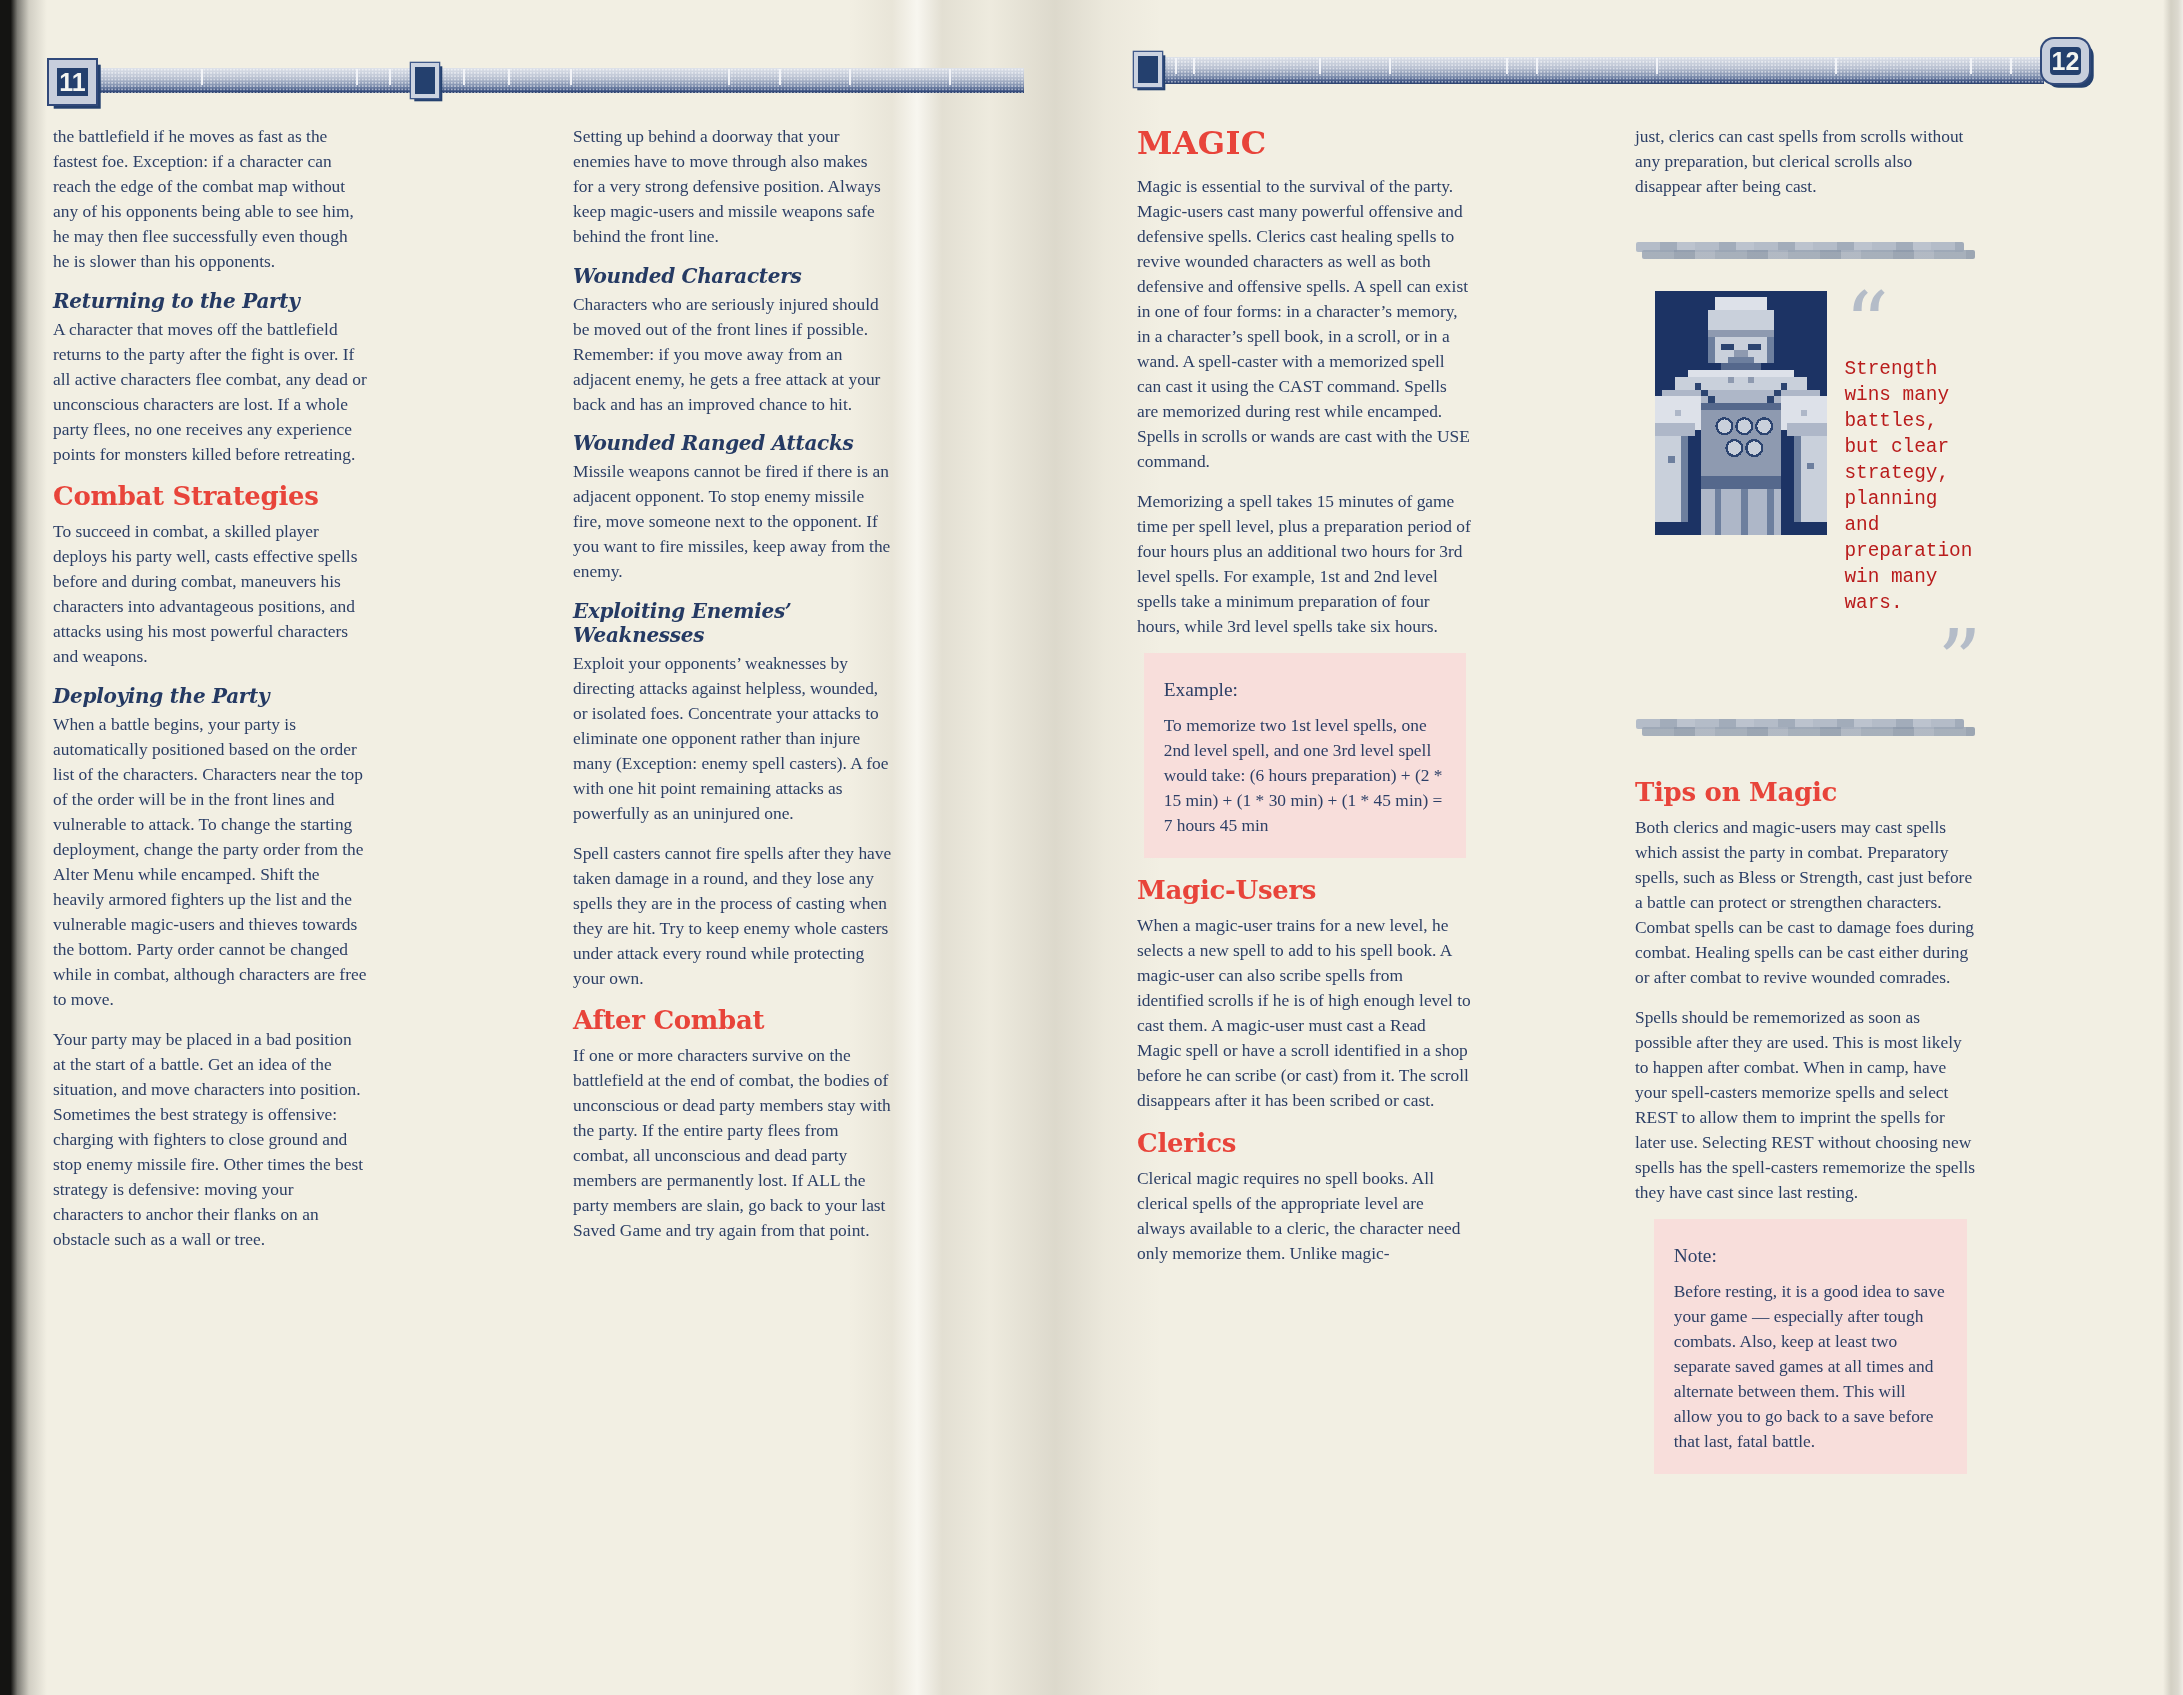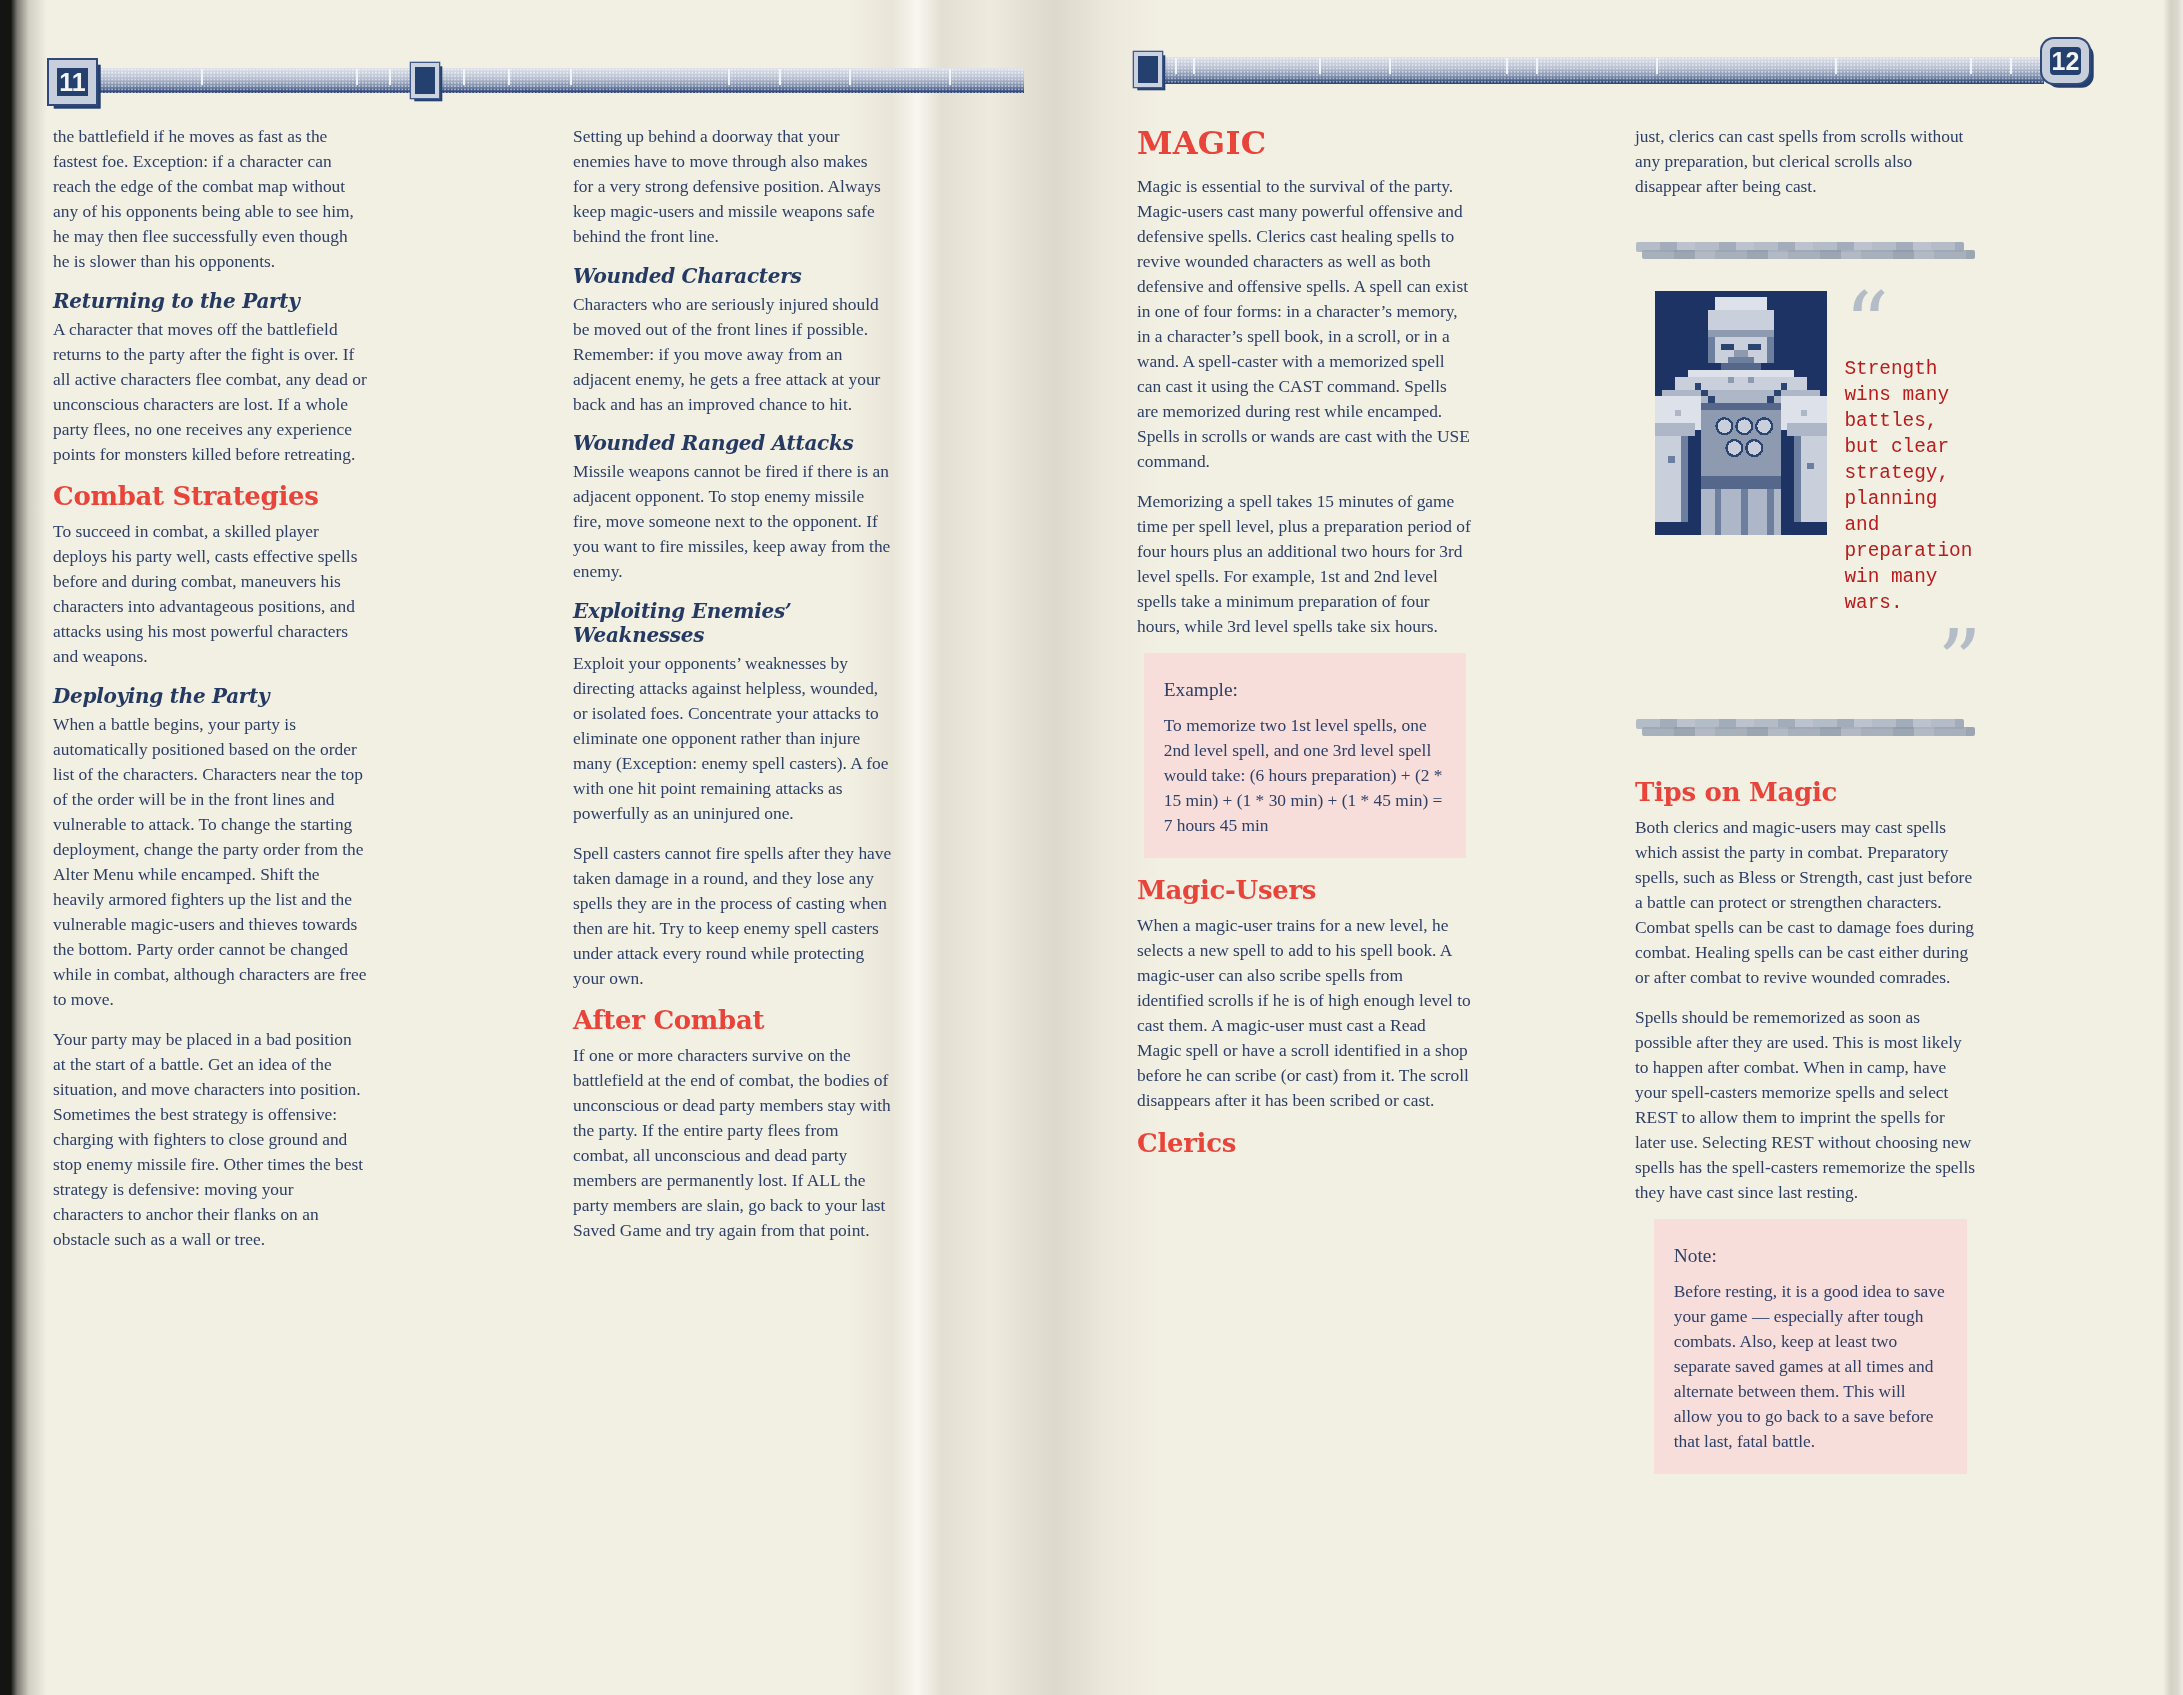--- a/index.html
+++ b/index.html
@@ -120,36 +120,37 @@
   </div>
 
   <div class="col" id="p11c2">
     <p class="body-p">Setting up behind a doorway that your enemies have to move through also makes for a very strong defensive position. Always keep magic-users and missile weapons safe behind the front line.</p>
     <h3 class="sub-h">Wounded Characters</h3>
     <p class="body-p">Characters who are seriously injured should be moved out of the front lines if possible. Remember: if you move away from an adjacent enemy, he gets a free attack at your back and has an improved chance to hit.</p>
     <h3 class="sub-h">Wounded Ranged Attacks</h3>
     <p class="body-p">Missile weapons cannot be fired if there is an adjacent opponent. To stop enemy missile fire, move someone next to the opponent. If you want to fire missiles, keep away from the enemy.</p>
     <h3 class="sub-h">Exploiting Enemies’ Weaknesses</h3>
     <p class="body-p">Exploit your opponents’ weaknesses by directing attacks against helpless, wounded, or isolated foes. Concentrate your attacks to eliminate one opponent rather than injure many (Exception: enemy spell casters). A foe with one hit point remaining attacks as powerfully as an uninjured one.</p>
-    <p class="body-p">Spell casters cannot fire spells after they have taken damage in a round, and they lose any spells they are in the process of casting when then are hit. Try to keep enemy spell casters under attack every round while protecting your own.</p>
+    <p class="body-p">Spell casters cannot fire spells after they have taken damage in a round, and they lose any spells they are in the process of casting when they are hit. Try to keep enemy whole casters under attack every round while protecting your own.</p>
     <h2 class="red-h">After Combat</h2>
     <p class="body-p">If one or more characters survive on the battlefield at the end of combat, the bodies of unconscious or dead party members stay with the party. If the entire party flees from combat, all unconscious and dead party members are permanently lost. If ALL the party members are slain, go back to your last Saved Game and try again from that point.</p>
   </div>
 
   <div class="col" id="p12c1">
     <h1 class="red-h1">MAGIC</h1>
     <p class="body-p">Magic is essential to the survival of the party. Magic-users cast many powerful offensive and defensive spells. Clerics cast healing spells to revive wounded characters as well as both defensive and offensive spells. A spell can exist in one of four forms: in a character’s memory, in a character’s spell book, in a scroll, or in a wand. A spell-caster with a memorized spell can cast it using the CAST command. Spells are memorized during rest while encamped. Spells in scrolls or wands are cast with the USE command.</p>
     <p class="body-p">Memorizing a spell takes 15 minutes of game time per spell level, plus a preparation period of four hours plus an additional two hours for 3rd level spells. For example, 1st and 2nd level spells take a minimum preparation of four hours, while 3rd level spells take six hours.</p>
     <div class="pink-box">
       <p class="box-title">Example:</p>
       <p class="box-body">To memorize two 1st level spells, one 2nd level spell, and one 3rd level spell would take:  (6 hours preparation) + (2 * 15 min) + (1 * 30 min) + (1 * 45 min) = 7 hours 45 min</p>
     </div>
     <h2 class="red-h">Magic-Users</h2>
     <p class="body-p">When a magic-user trains for a new level, he selects a new spell to add to his spell book. A magic-user can also scribe spells from identified scrolls if he is of high enough level to cast them. A magic-user must cast a Read Magic spell or have a scroll identified in a shop before he can scribe (or cast) from it. The scroll disappears after it has been scribed or cast.</p>
     <h2 class="red-h">Clerics</h2>
+    <p class="body-p">Clerical magic requires no spell books. All clerical spells of the appropriate level are always available to a cleric, the character need only memorize them. Unlike magic-</p>
   </div>
 
   <div class="col" id="p12c2">
     <p class="body-p">just, clerics can cast spells from scrolls without any preparation, but clerical scrolls also disappear after being cast.</p>
 
     <div class="rough"></div>
 
     <div class="figure">
       <div class="portrait">
         <svg viewBox="0 0 26 37" width="172" height="246" shape-rendering="crispEdges">

